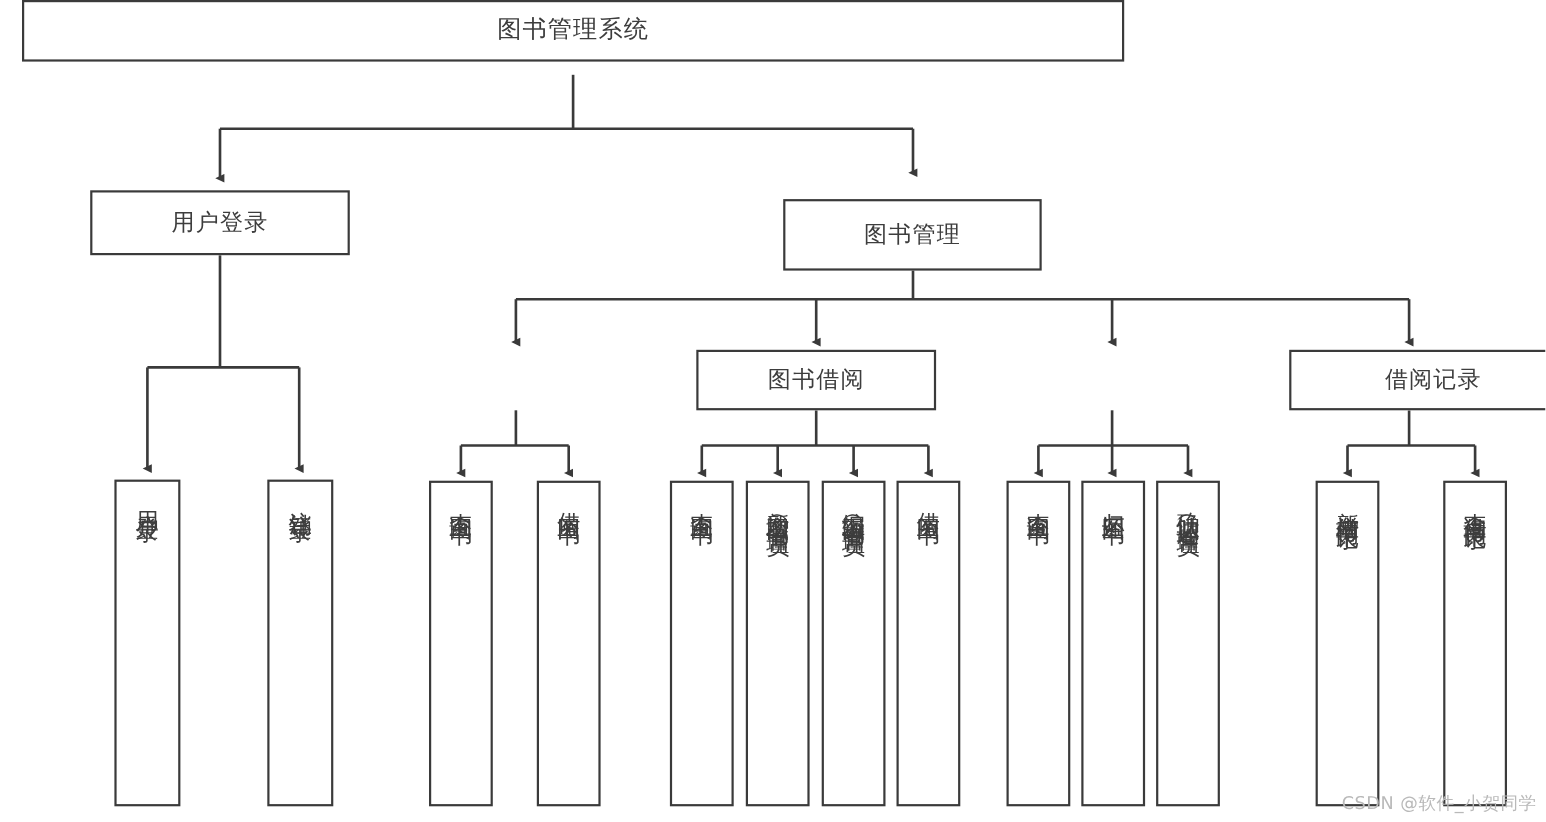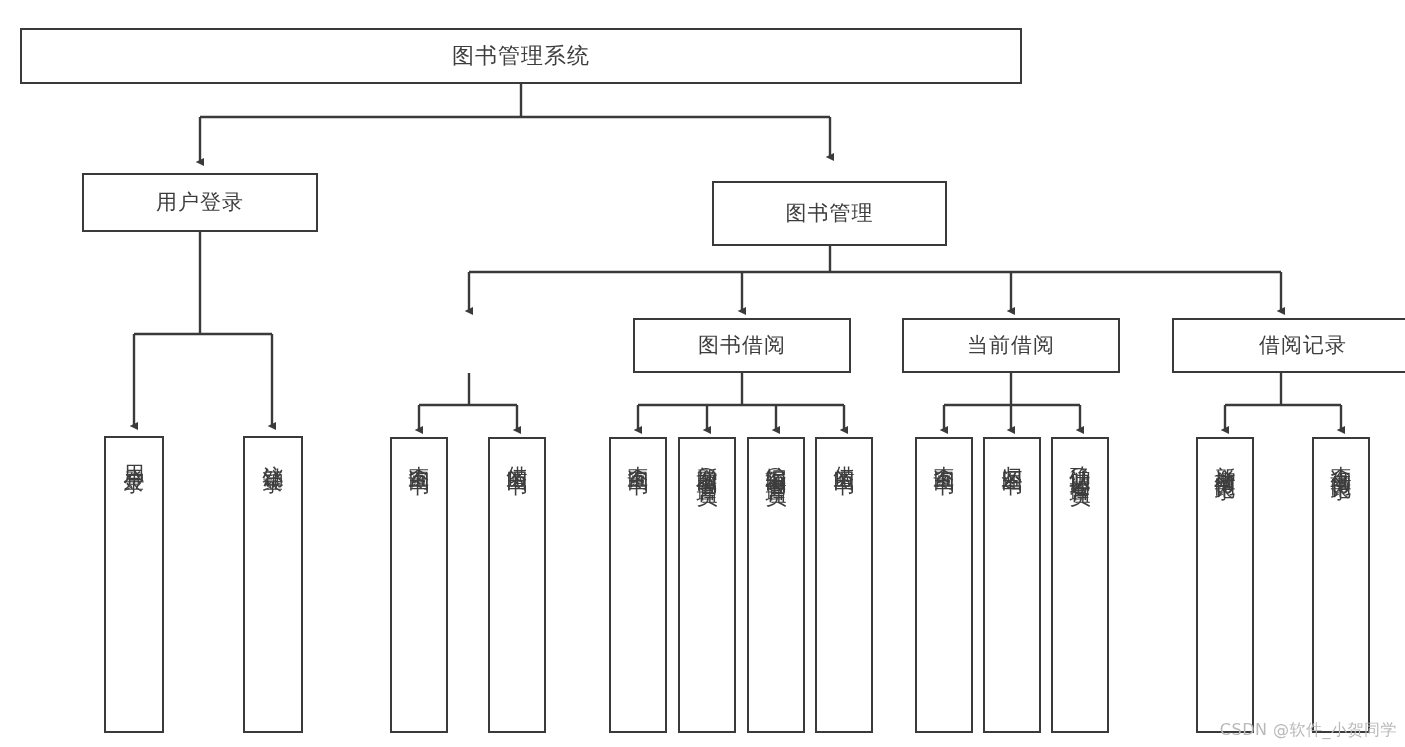--- a/index.html
+++ b/index.html
@@ -120,36 +120,33 @@
       <path d="M 1011 405 L 1011 430" marker-end="url(#arrowhead)"></path>
       <path d="M 1080 405 L 1080 430" marker-end="url(#arrowhead)"></path>
 
       <path d="M 1281 373 L 1281 405"></path>
       <path d="M 1225 405 L 1341 405"></path>
       <path d="M 1225 405 L 1225 430" marker-end="url(#arrowhead)"></path>
       <path d="M 1341 405 L 1341 430" marker-end="url(#arrowhead)"></path>
     </g>
   </svg>
 
-  <div class="node horiz root" style="left:20px; top:28px; width:1002px; height:56px;">
+  <div class="node horiz root" style="left:20px; top:0; width:1002px; height:56px;">
     <span class="node-label">图书管理系统</span>
   </div>
 
   <div class="node horiz" style="left:82px; top:173px; width:236px; height:59px;">
     <span class="node-label">用户登录</span>
   </div>
   <div class="node horiz" style="left:712px; top:181px; width:235px; height:65px;">
     <span class="node-label">图书管理</span>
   </div>
 
   <div class="node horiz" style="left:633px; top:318px; width:218px; height:55px;">
     <span class="node-label">图书借阅</span>
-  </div>
-  <div class="node horiz" style="left:902px; top:318px; width:218px; height:55px;">
-    <span class="node-label">当前借阅</span>
   </div>
   <div class="node horiz" style="left:1172px; top:318px; width:262px; height:55px;">
     <span class="node-label">借阅记录</span>
   </div>
 
   <div class="node vert" style="left:104px; top:436px; width:60px; height:297px;">
     <span class="node-label">用户登录</span>
   </div>
   <div class="node vert" style="left:243px; top:436px; width:60px; height:297px;">
     <span class="node-label">注销登录</span>

